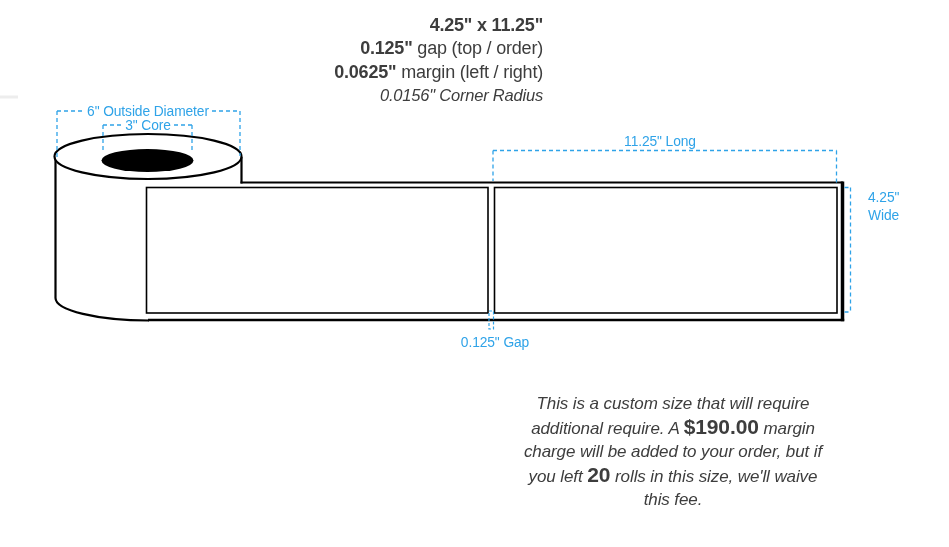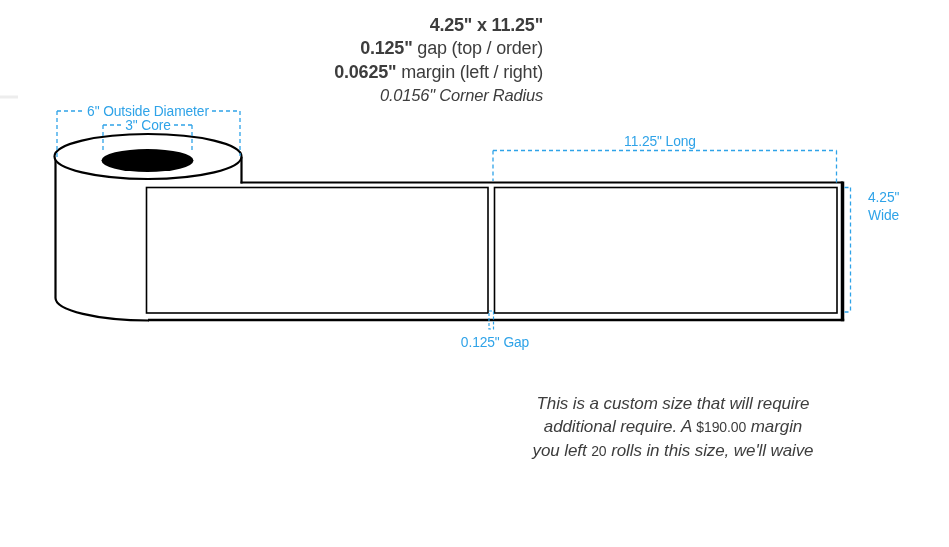--- a/index.html
+++ b/index.html
@@ -22,21 +22,21 @@
   .diagram{position:absolute;left:0;top:0;width:949px;height:547px;}
   .dim-label{fill:#2fa3e8;font-size:13.8px;letter-spacing:-0.1px;}
   .dim-line{stroke:#2fa3e8;stroke-width:1.3;fill:none;stroke-dasharray:4 3;}
 
   
   .note{
     position:absolute;top:363px;right:96px;width:360px;
     text-align:center;color:#3d3d3d;font-style:italic;
     font-size:17px;line-height:23px;letter-spacing:-0.1px;white-space:nowrap;margin-top:29px;
   }
-  .note .b{font-style:normal;font-weight:normal;font-size:14px;}
+  .note .b{font-style:normal;font-weight:bold;font-size:21px;}
 </style>
 </head>
 <body>
 
 <div class="page">
 
   <svg class="diagram" viewBox="0 0 949 547" xmlns="http://www.w3.org/2000/svg">
 
     <rect x="0" y="95.5" width="18" height="3" fill="#ededed"></rect>
 
@@ -69,16 +69,18 @@
   <div class="specs">
     <div><span class="b">4.25" x 11.25"</span></div>
     <div><span class="b">0.125"</span><span> gap (top / order)</span></div>
     <div><span class="b">0.0625"</span><span> margin (left / right)</span></div>
     <div class="spec-corner"><span>0.0156" Corner Radius</span></div>
   </div>
 
   <div class="note">
     <div><span>This is a custom size that will require</span></div>
     <div><span>additional require. A </span><span class="b">$190.00</span><span> margin</span></div>
+    <div><span>charge will be added to your order, but if</span></div>
     <div><span>you left </span><span class="b">20</span><span> rolls in this size, we'll waive</span></div>
+    <div><span>this fee.</span></div>
   </div>
 
 </div>
 
 </body></html>

